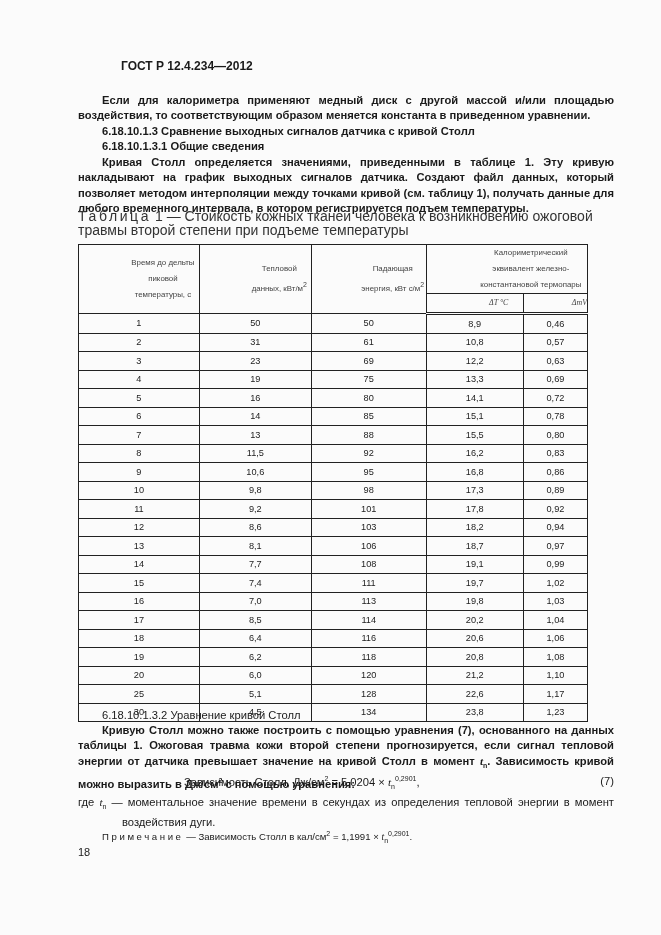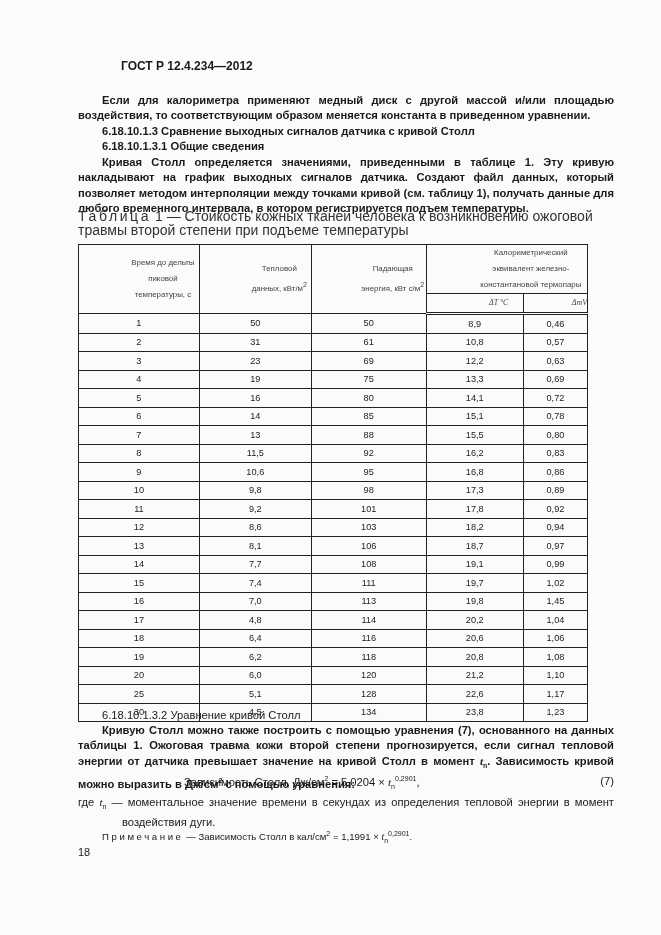--- a/index.html
+++ b/index.html
@@ -151,25 +151,25 @@
         <td>7,4</td>
         <td>111</td>
         <td>19,7</td>
         <td>1,02</td>
       </tr>
       <tr class="r">
         <td>16</td>
         <td>7,0</td>
         <td>113</td>
         <td>19,8</td>
-        <td>1,45</td>
+        <td>1,03</td>
       </tr>
       <tr class="r">
         <td>17</td>
-        <td>4,8</td>
+        <td>8,5</td>
         <td>114</td>
         <td>20,2</td>
         <td>1,04</td>
       </tr>
       <tr class="r">
         <td>18</td>
         <td>6,4</td>
         <td>116</td>
         <td>20,6</td>
         <td>1,06</td>

